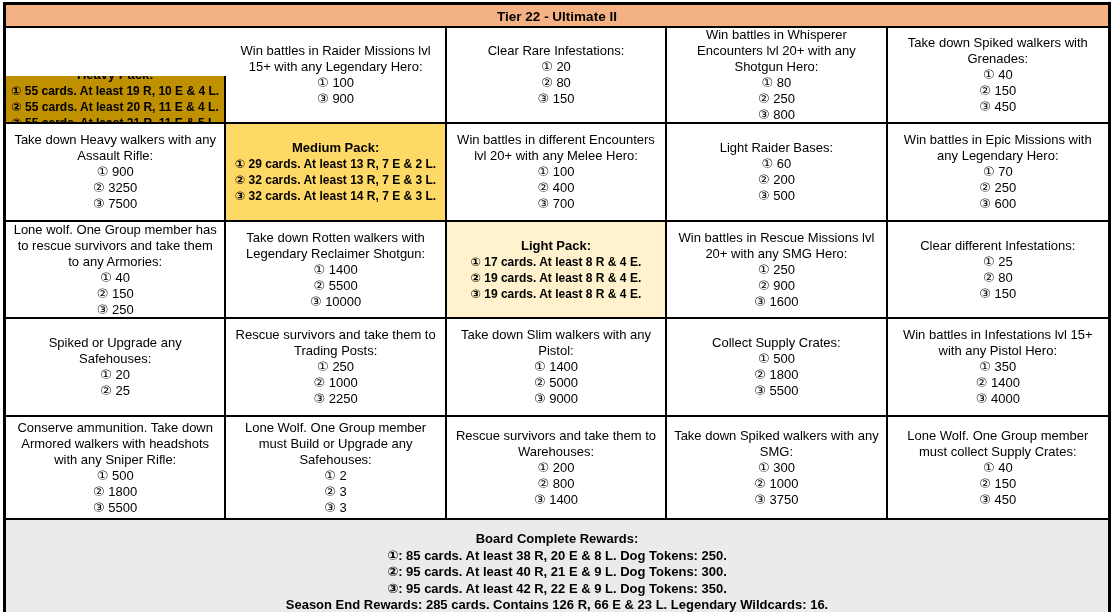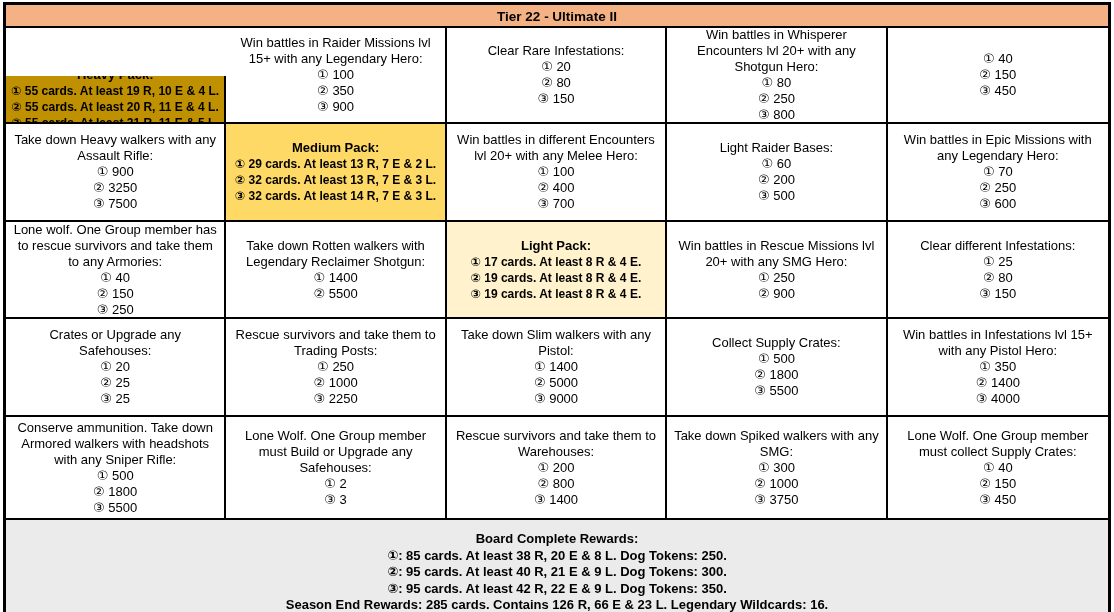--- a/index.html
+++ b/index.html
@@ -76,36 +76,36 @@
   <div class="grid">
       <div class="cell pack pack-heavy">
         <div class="cell-title">Heavy Pack:</div>
         <div class="tier-line"><span>①</span> 55 cards. At least 19 R, 10 E &amp; 4 L.</div>
         <div class="tier-line"><span>②</span> 55 cards. At least 20 R, 11 E &amp; 4 L.</div>
         <div class="tier-line"><span>③</span> 55 cards. At least 21 R, 11 E &amp; 5 L.</div>
       </div>
       <div class="cell">
         <div class="cell-title">Win battles in Raider Missions lvl 15+ with any Legendary Hero:</div>
         <div class="tier-line"><span>①</span> 100</div>
-        <div class="tier-line"><span>②</span> 350</div>
         <div class="tier-line"><span>③</span> 900</div>
       </div>
       <div class="cell">
         <div class="cell-title">Clear Rare Infestations:</div>
         <div class="tier-line"><span>①</span> 20</div>
         <div class="tier-line"><span>②</span> 80</div>
         <div class="tier-line"><span>③</span> 150</div>
       </div>
       <div class="cell">
         <div class="cell-title">Win battles in Whisperer Encounters lvl 20+ with any Shotgun Hero:</div>
         <div class="tier-line"><span>①</span> 80</div>
         <div class="tier-line"><span>②</span> 250</div>
         <div class="tier-line"><span>③</span> 800</div>
       </div>
       <div class="cell">
+        <div class="cell-title">Take down Spiked walkers with Grenades:</div>
         <div class="tier-line"><span>①</span> 40</div>
         <div class="tier-line"><span>②</span> 150</div>
         <div class="tier-line"><span>③</span> 450</div>
       </div>
       <div class="cell">
         <div class="cell-title">Take down Heavy walkers with any Assault Rifle:</div>
         <div class="tier-line"><span>①</span> 900</div>
         <div class="tier-line"><span>②</span> 3250</div>
         <div class="tier-line"><span>③</span> 7500</div>
       </div>
@@ -136,43 +136,44 @@
       <div class="cell">
         <div class="cell-title">Lone wolf. One Group member has to rescue survivors and take them to any Armories:</div>
         <div class="tier-line"><span>①</span> 40</div>
         <div class="tier-line"><span>②</span> 150</div>
         <div class="tier-line"><span>③</span> 250</div>
       </div>
       <div class="cell">
         <div class="cell-title">Take down Rotten walkers with Legendary Reclaimer Shotgun:</div>
         <div class="tier-line"><span>①</span> 1400</div>
         <div class="tier-line"><span>②</span> 5500</div>
+        <div class="tier-line"><span>③</span> 10000</div>
       </div>
       <div class="cell pack pack-light">
         <div class="cell-title">Light Pack:</div>
         <div class="tier-line"><span>①</span> 17 cards. At least 8 R &amp; 4 E.</div>
         <div class="tier-line"><span>②</span> 19 cards. At least 8 R &amp; 4 E.</div>
         <div class="tier-line"><span>③</span> 19 cards. At least 8 R &amp; 4 E.</div>
       </div>
       <div class="cell">
         <div class="cell-title">Win battles in Rescue Missions lvl 20+ with any SMG Hero:</div>
         <div class="tier-line"><span>①</span> 250</div>
         <div class="tier-line"><span>②</span> 900</div>
+        <div class="tier-line"><span>③</span> 1600</div>
       </div>
       <div class="cell">
         <div class="cell-title">Clear different Infestations:</div>
         <div class="tier-line"><span>①</span> 25</div>
         <div class="tier-line"><span>②</span> 80</div>
         <div class="tier-line"><span>③</span> 150</div>
       </div>
       <div class="cell">
-        <div class="cell-title">Crates or Upgrade any Safehouses:</div>
+        <div class="cell-title">Spiked or Upgrade any Safehouses:</div>
         <div class="tier-line"><span>①</span> 20</div>
         <div class="tier-line"><span>②</span> 25</div>
-        <div class="tier-line"><span>③</span> 25</div>
       </div>
       <div class="cell">
         <div class="cell-title">Rescue survivors and take them to Trading Posts:</div>
         <div class="tier-line"><span>①</span> 250</div>
         <div class="tier-line"><span>②</span> 1000</div>
         <div class="tier-line"><span>③</span> 2250</div>
       </div>
       <div class="cell">
         <div class="cell-title">Take down Slim walkers with any Pistol:</div>
         <div class="tier-line"><span>①</span> 1400</div>
@@ -193,20 +194,21 @@
       </div>
       <div class="cell">
         <div class="cell-title">Conserve ammunition. Take down Armored walkers with headshots with any Sniper Rifle:</div>
         <div class="tier-line"><span>①</span> 500</div>
         <div class="tier-line"><span>②</span> 1800</div>
         <div class="tier-line"><span>③</span> 5500</div>
       </div>
       <div class="cell">
         <div class="cell-title">Lone Wolf. One Group member must Build or Upgrade any Safehouses:</div>
         <div class="tier-line"><span>①</span> 2</div>
+        <div class="tier-line"><span>②</span> 3</div>
         <div class="tier-line"><span>③</span> 3</div>
       </div>
       <div class="cell">
         <div class="cell-title">Rescue survivors and take them to Warehouses:</div>
         <div class="tier-line"><span>①</span> 200</div>
         <div class="tier-line"><span>②</span> 800</div>
         <div class="tier-line"><span>③</span> 1400</div>
       </div>
       <div class="cell">
         <div class="cell-title">Take down Spiked walkers with any SMG:</div>

